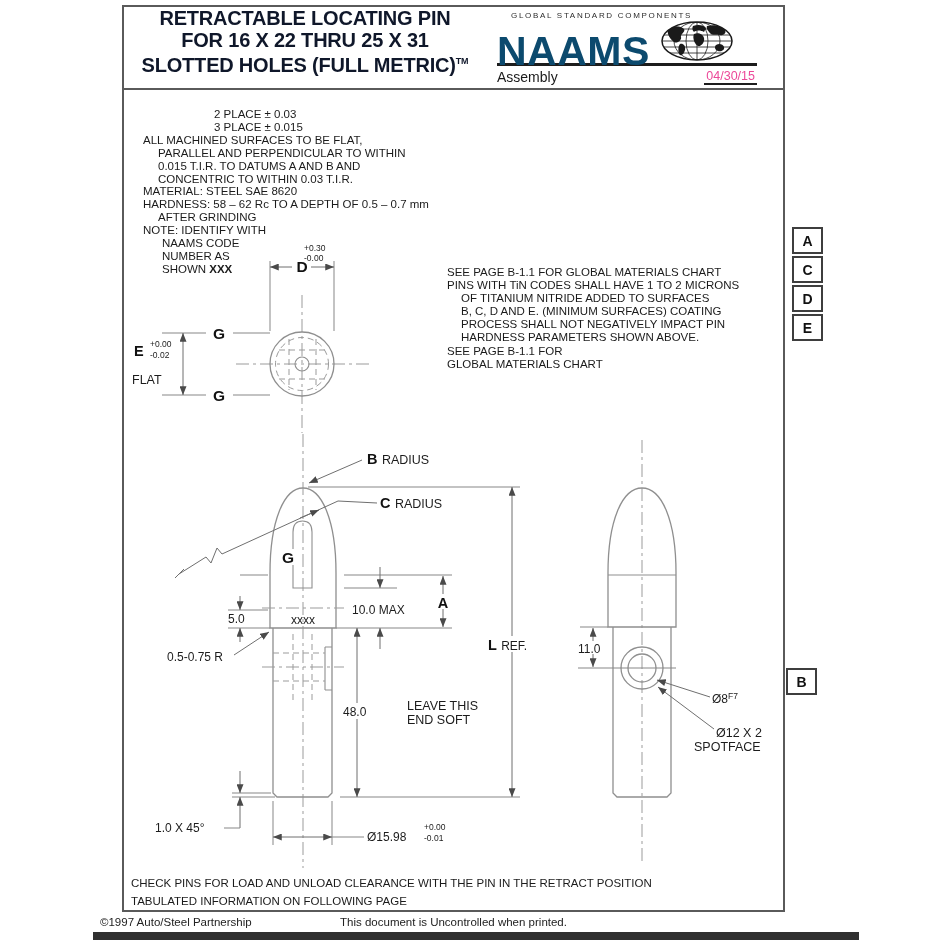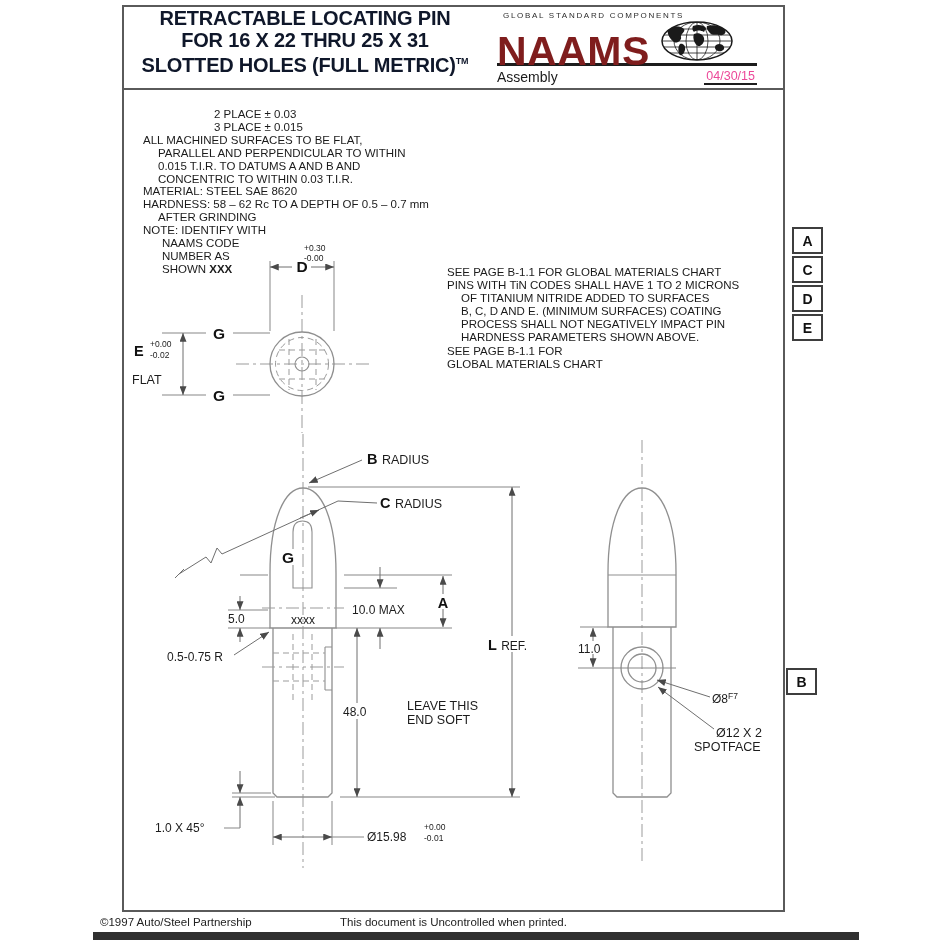--- a/index.html
+++ b/index.html
@@ -2,23 +2,23 @@
 <html><head>
 <meta charset="utf-8">
 <style>
   html,body{margin:0;padding:0;background:#fff;}
   .page{position:relative;width:940px;height:940px;background:#fff;font-family:"Liberation Sans",sans-serif;color:#1c1c1c;overflow:hidden;}
   .frame{position:absolute;left:122px;top:5px;width:663px;height:907px;border:2px solid #5a5a5a;box-sizing:border-box;background:#fff;}
   .titlebar{position:absolute;left:124px;top:7px;width:659px;height:81px;border-bottom:2px solid #5a5a5a;}
   .title{position:absolute;left:2px;top:1px;width:358px;text-align:center;font-weight:bold;font-size:20px;line-height:21.5px;letter-spacing:-0.2px;color:#0f172a;}
   .title sup{font-size:9px;font-weight:bold;}
   .logo{position:absolute;left:373px;top:4px;width:268px;}
-  .tagline{font-size:8px;letter-spacing:1.7px;color:#2c2c2c;margin-left:6px;white-space:nowrap;}
+  .tagline{font-size:8px;letter-spacing:1.7px;color:#2c2c2c;margin-left:14px;white-space:nowrap;}
   .brandrow{display:flex;align-items:center;height:43px;}
-  .brand{font-size:41px;font-weight:bold;letter-spacing:0.5px;color:#7f1d1d;line-height:40px;margin-top:18px;}
+  .brand{font-size:41px;font-weight:bold;letter-spacing:0.5px;color:#0c4a6e;line-height:40px;margin-top:18px;}
   .globe{margin-left:10px;margin-top:-2px;}
   .rule{border-top:3px solid #1d1d1d;width:260px;margin-top:0px;}
   .subrow{display:flex;justify-content:space-between;align-items:flex-start;width:260px;margin-top:3px;}
   .assembly{font-size:14px;color:#1a1a1a;}
   .date{font-size:12.5px;border-bottom:2px solid #1d1d1d;padding:0 2px;color:#ec4899;}
   .notes-l{position:absolute;left:143px;top:108px;font-size:11.5px;line-height:12.9px;white-space:nowrap;color:#1b1b1b;}
   .notes-l .tline{padding-left:5px;}
   .notes-l .tlabel{display:inline-block;width:66px;}
   .notes-l .ind1{padding-left:71px;}
   .notes-l .ind2{padding-left:15px;}
@@ -245,19 +245,23 @@
     <div>SEE PAGE B-1.1 FOR</div>
     <div>GLOBAL MATERIALS CHART</div>
   </div>
 
   <div class="datum" style="left:792px;top:227px;">A</div>
   <div class="datum" style="left:792px;top:256px;">C</div>
   <div class="datum" style="left:792px;top:285px;">D</div>
   <div class="datum" style="left:792px;top:314px;">E</div>
   <div class="datum" style="left:786px;top:668px;">B</div>
 
+  <div class="botnotes">
+    <div>CHECK PINS FOR LOAD AND UNLOAD CLEARANCE WITH THE PIN IN THE RETRACT POSITION</div>
+    <div>TABULATED INFORMATION ON FOLLOWING PAGE</div>
+  </div>
 
   <div class="f-copy">©1997 Auto/Steel Partnership</div>
   <div class="f-mid">This document is Uncontrolled when printed.</div>
   <div class="f-page">P – 18</div>
   <div class="botbar"></div>
 
 </div>
 
 </body></html>

